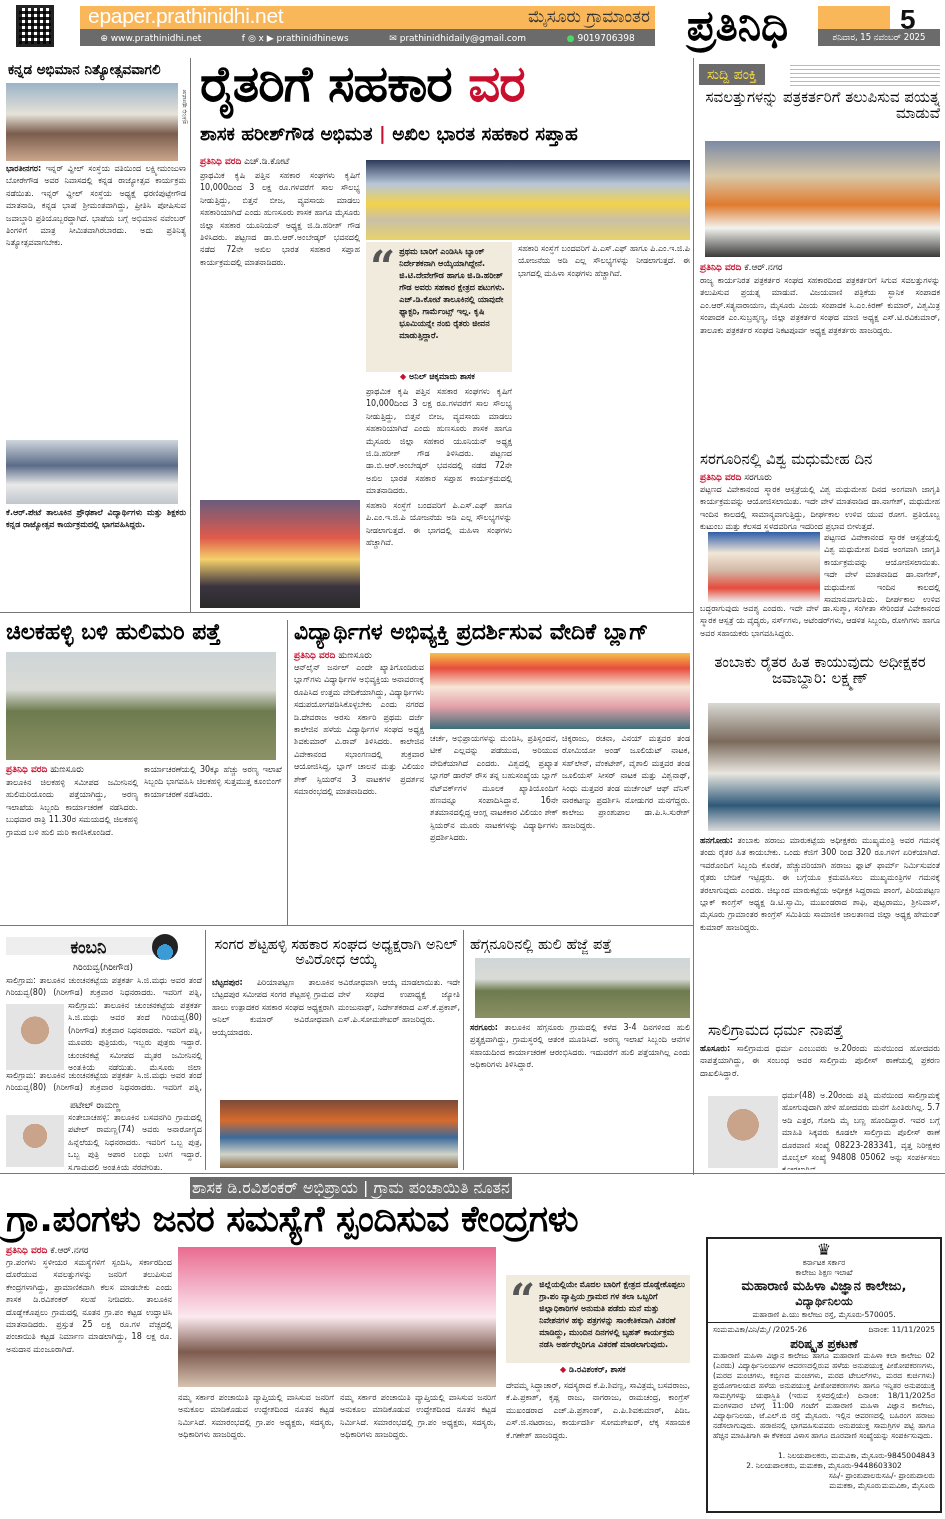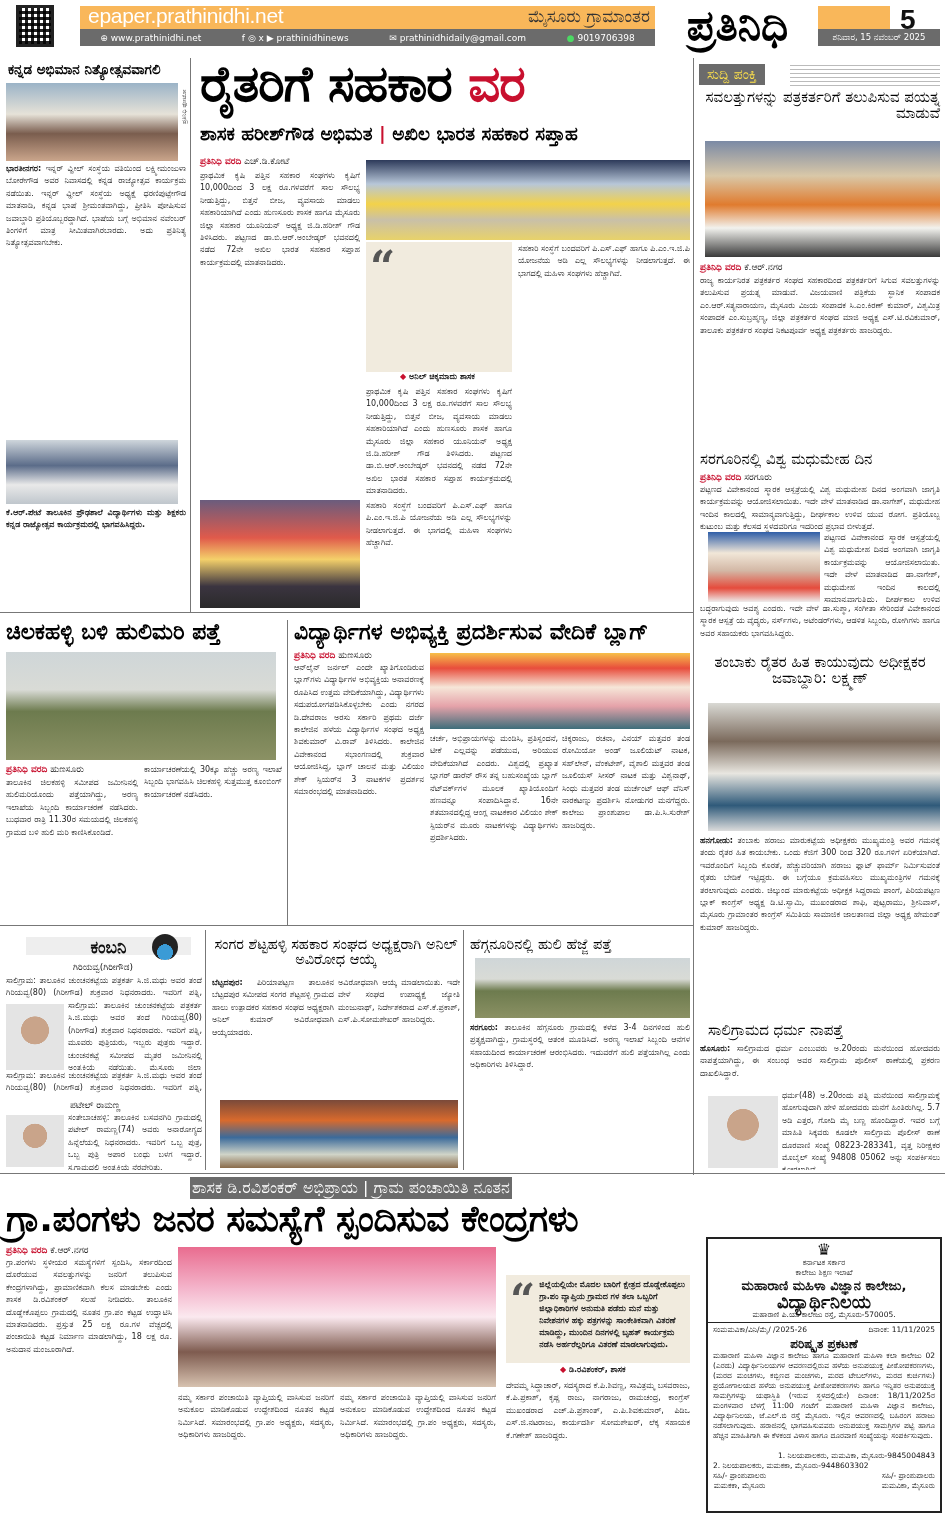--- a/index.html
+++ b/index.html
@@ -80,20 +80,21 @@
 <div class="abs body-text" style="left:6px;top:507px;width:180px;height:100px;overflow:hidden;font-weight:700">ಕೆ.ಆರ್.ಪೇಟೆ ತಾಲೂಕಿನ ಪ್ರೌಢಶಾಲೆ ವಿದ್ಯಾರ್ಥಿಗಳು ಮತ್ತು ಶಿಕ್ಷಕರು ಕನ್ನಡ ರಾಜ್ಯೋತ್ಸವ ಕಾರ್ಯಕ್ರಮದಲ್ಲಿ ಭಾಗವಹಿಸಿದ್ದರು.</div>
 
 <div class="abs headline" style="left:200px;top:58px;width:490px;font-size:50px;white-space:nowrap;letter-spacing:-1px"><span>ರೈತರಿಗೆ ಸಹಕಾರ</span> <span style="color:#c8102e">ವರ</span></div>
 <div class="abs headline" style="left:200px;top:124px;width:490px;font-size:18.5px;white-space:nowrap;font-weight:700"><span>ಶಾಸಕ ಹರೀಶ್‌ಗೌಡ ಅಭಿಮತ</span> <span style="color:#c8102e">|</span> <span>ಅಖಿಲ ಭಾರತ ಸಹಕಾರ ಸಪ್ತಾಹ</span></div>
 <div class="abs" style="left:200px;top:156px;font-size:9px"><span class="kicker">ಪ್ರತಿನಿಧಿ ವರದಿ</span> <span>ಎಚ್.ಡಿ.ಕೋಟೆ</span></div>
 <div class="abs body-text" style="left:200px;top:170px;width:160px;height:305px;overflow:hidden">ಪ್ರಾಥಮಿಕ ಕೃಷಿ ಪತ್ತಿನ ಸಹಕಾರ ಸಂಘಗಳು ಕೃಷಿಗೆ 10,000ದಿಂದ 3 ಲಕ್ಷ ರೂ.ಗಳವರೆಗೆ ಸಾಲ ಸೌಲಭ್ಯ ನೀಡುತ್ತಿದ್ದು, ಬಿತ್ತನೆ ಬೀಜ, ವ್ಯವಸಾಯ ಮಾಡಲು ಸಹಕಾರಿಯಾಗಿದೆ ಎಂದು ಹುಣಸೂರು ಶಾಸಕ ಹಾಗೂ ಮೈಸೂರು ಜಿಲ್ಲಾ ಸಹಕಾರ ಯೂನಿಯನ್ ಅಧ್ಯಕ್ಷ ಜಿ.ಡಿ.ಹರೀಶ್ ಗೌಡ ತಿಳಿಸಿದರು. ಪಟ್ಟಣದ ಡಾ.ಬಿ.ಆರ್.ಅಂಬೇಡ್ಕರ್ ಭವನದಲ್ಲಿ ನಡೆದ 72ನೇ ಅಖಿಲ ಭಾರತ ಸಹಕಾರ ಸಪ್ತಾಹ ಕಾರ್ಯಕ್ರಮದಲ್ಲಿ ಮಾತನಾಡಿದರು.</div>
 <div class="abs photo stage" style="left:366px;top:160px;width:324px;height:80px"></div>
 <div class="abs quote-box" style="left:366px;top:242px;width:146px;height:130px;padding:4px">
   <div style="display:flex;gap:4px">
     <span class="quote-mark">“</span>
+    <span class="quote-text" style="height:118px;overflow:hidden">ಪ್ರಥಮ ಬಾರಿಗೆ ಎಂಡಿಸಿಸಿ ಬ್ಯಾಂಕ್ ನಿರ್ದೇಶಕನಾಗಿ ಆಯ್ಕೆಯಾಗಿದ್ದೇನೆ. ಜಿ.ಟಿ.ದೇವೇಗೌಡ ಹಾಗೂ ಜಿ.ಡಿ.ಹರೀಶ್ ಗೌಡ ಅವರು ಸಹಕಾರ ಕ್ಷೇತ್ರದ ಪಟುಗಳು. ಎಚ್.ಡಿ.ಕೋಟೆ ತಾಲೂಕಿನಲ್ಲಿ ಯಾವುದೇ ಫ್ಯಾಕ್ಟರಿ, ಗಾರ್ಮೆಂಟ್ಸ್ ಇಲ್ಲ. ಕೃಷಿ ಭೂಮಿಯನ್ನೇ ನಂಬಿ ರೈತರು ಜೀವನ ಮಾಡುತ್ತಿದ್ದಾರೆ.</span>
   </div>
 </div>
 <div class="abs" style="left:400px;top:372px;font-size:8px;font-weight:700;color:#c8102e">◆ <span style="color:#222">ಅನಿಲ್ ಚಿಕ್ಕಮಾದು ಶಾಸಕ</span></div>
 <div class="abs body-text" style="left:366px;top:386px;width:146px;height:110px;overflow:hidden">ಪ್ರಾಥಮಿಕ ಕೃಷಿ ಪತ್ತಿನ ಸಹಕಾರ ಸಂಘಗಳು ಕೃಷಿಗೆ 10,000ದಿಂದ 3 ಲಕ್ಷ ರೂ.ಗಳವರೆಗೆ ಸಾಲ ಸೌಲಭ್ಯ ನೀಡುತ್ತಿದ್ದು, ಬಿತ್ತನೆ ಬೀಜ, ವ್ಯವಸಾಯ ಮಾಡಲು ಸಹಕಾರಿಯಾಗಿದೆ ಎಂದು ಹುಣಸೂರು ಶಾಸಕ ಹಾಗೂ ಮೈಸೂರು ಜಿಲ್ಲಾ ಸಹಕಾರ ಯೂನಿಯನ್ ಅಧ್ಯಕ್ಷ ಜಿ.ಡಿ.ಹರೀಶ್ ಗೌಡ ತಿಳಿಸಿದರು. ಪಟ್ಟಣದ ಡಾ.ಬಿ.ಆರ್.ಅಂಬೇಡ್ಕರ್ ಭವನದಲ್ಲಿ ನಡೆದ 72ನೇ ಅಖಿಲ ಭಾರತ ಸಹಕಾರ ಸಪ್ತಾಹ ಕಾರ್ಯಕ್ರಮದಲ್ಲಿ ಮಾತನಾಡಿದರು.</div>
 <div class="abs body-text" style="left:518px;top:243px;width:172px;height:360px;overflow:hidden">ಸಹಕಾರಿ ಸಂಸ್ಥೆಗೆ ಬಂದವರಿಗೆ ಪಿ.ಎಸ್.ಎಫ್ ಹಾಗೂ ಪಿ.ಎಂ.ಇ.ಜಿ.ಪಿ ಯೋಜನೆಯ ಅಡಿ ಎಲ್ಲ ಸೌಲಭ್ಯಗಳನ್ನು ನೀಡಲಾಗುತ್ತದೆ. ಈ ಭಾಗದಲ್ಲಿ ಮಹಿಳಾ ಸಂಘಗಳು ಹೆಚ್ಚಾಗಿವೆ.</div>
 <div class="abs photo fest" style="left:200px;top:500px;width:160px;height:108px;background:linear-gradient(180deg,#6a5c7d 0%,#e05a4b 35%,#f4d06a 55%,#3b3440 80%,#2a2a2a 100%)"></div>
 <div class="abs body-text" style="left:366px;top:500px;width:146px;height:108px;overflow:hidden">ಸಹಕಾರಿ ಸಂಸ್ಥೆಗೆ ಬಂದವರಿಗೆ ಪಿ.ಎಸ್.ಎಫ್ ಹಾಗೂ ಪಿ.ಎಂ.ಇ.ಜಿ.ಪಿ ಯೋಜನೆಯ ಅಡಿ ಎಲ್ಲ ಸೌಲಭ್ಯಗಳನ್ನು ನೀಡಲಾಗುತ್ತದೆ. ಈ ಭಾಗದಲ್ಲಿ ಮಹಿಳಾ ಸಂಘಗಳು ಹೆಚ್ಚಾಗಿವೆ.</div>
 
 <div class="abs suddi-tag" style="left:699px;top:64px">ಸುದ್ದಿ ಪಂಕ್ತಿ</div>
 <div class="abs lines" style="left:790px;top:64px;width:150px;height:22px"></div>
@@ -124,21 +125,21 @@
 <div class="abs body-text" style="left:6px;top:777px;width:132px;height:146px;overflow:hidden">ತಾಲೂಕಿನ ಚಿಲಕಹಳ್ಳಿ ಸಮೀಪದ ಜಮೀನಿನಲ್ಲಿ ಹುಲಿಮರಿಯೊಂದು ಪತ್ತೆಯಾಗಿದ್ದು, ಅರಣ್ಯ ಇಲಾಖೆಯ ಸಿಬ್ಬಂದಿ ಕಾರ್ಯಾಚರಣೆ ನಡೆಸಿದರು. ಬುಧವಾರ ರಾತ್ರಿ 11.30ರ ಸಮಯದಲ್ಲಿ ಚಿಲಕಹಳ್ಳಿ ಗ್ರಾಮದ ಬಳಿ ಹುಲಿ ಮರಿ ಕಾಣಿಸಿಕೊಂಡಿದೆ.</div>
 <div class="abs body-text" style="left:144px;top:764px;width:138px;height:158px;overflow:hidden">ಕಾರ್ಯಾಚರಣೆಯಲ್ಲಿ 30ಕ್ಕೂ ಹೆಚ್ಚು ಅರಣ್ಯ ಇಲಾಖೆ ಸಿಬ್ಬಂದಿ ಭಾಗವಹಿಸಿ ಚಿಲಕಹಳ್ಳಿ ಸುತ್ತಮುತ್ತ ಕೂಂಬಿಂಗ್ ಕಾರ್ಯಾಚರಣೆ ನಡೆಸಿದರು.</div>
 
 <div class="abs headline" style="left:294px;top:620px;width:396px;font-size:22px;white-space:nowrap">ವಿದ್ಯಾರ್ಥಿಗಳ ಅಭಿವ್ಯಕ್ತಿ ಪ್ರದರ್ಶಿಸುವ ವೇದಿಕೆ ಬ್ಲಾಗ್</div>
 <div class="abs" style="left:294px;top:650px;font-size:9px"><span class="kicker">ಪ್ರತಿನಿಧಿ ವರದಿ</span> <span>ಹುಣಸೂರು</span></div>
 <div class="abs body-text" style="left:294px;top:662px;width:130px;height:260px;overflow:hidden">ಆನ್‌ಲೈನ್ ಜರ್ನಲ್ ಎಂದೇ ಖ್ಯಾತಿಗೊಂಡಿರುವ ಬ್ಲಾಗ್‌ಗಳು ವಿದ್ಯಾರ್ಥಿಗಳ ಅಭಿವ್ಯಕ್ತಿಯ ಅನಾವರಣಕ್ಕೆ ರೂಪಿಸಿದ ಉತ್ತಮ ವೇದಿಕೆಯಾಗಿದ್ದು, ವಿದ್ಯಾರ್ಥಿಗಳು ಸದುಪಯೋಗಪಡಿಸಿಕೊಳ್ಳಬೇಕು ಎಂದು ನಗರದ ಡಿ.ದೇವರಾಜ ಅರಸು ಸರ್ಕಾರಿ ಪ್ರಥಮ ದರ್ಜೆ ಕಾಲೇಜಿನ ಹಳೆಯ ವಿದ್ಯಾರ್ಥಿಗಳ ಸಂಘದ ಅಧ್ಯಕ್ಷ ಶಿವಕುಮಾರ್ ವಿ.ರಾವ್ ತಿಳಿಸಿದರು. ಕಾಲೇಜಿನ ವಿವೇಕಾನಂದ ಸಭಾಂಗಣದಲ್ಲಿ ಶುಕ್ರವಾರ ಆಯೋಜಿಸಿದ್ದ, ಬ್ಲಾಗ್ ಚಾಲನೆ ಮತ್ತು ವಿಲಿಯಂ ಶೇಕ್ ಸ್ಪಿಯರ್‌ನ 3 ನಾಟಕಗಳ ಪ್ರದರ್ಶನ ಸಮಾರಂಭದಲ್ಲಿ ಮಾತನಾಡಿದರು.</div>
 <div class="abs photo balloon" style="left:430px;top:653px;width:260px;height:76px"></div>
 <div class="abs body-text" style="left:430px;top:733px;width:128px;height:188px;overflow:hidden">ಚರ್ಚೆ, ಅಭಿಪ್ರಾಯಗಳನ್ನು ಮಂಡಿಸಿ, ಪ್ರತಿಸ್ಪಂದನೆ, ಟೀಕೆ ಎಲ್ಲವನ್ನು ಪಡೆಯುವ, ಅರಿಯುವ ವೇದಿಕೆಯಾಗಿದೆ ಎಂದರು. ವಿಶ್ವದಲ್ಲಿ ಪ್ರಖ್ಯಾತ ಬ್ಲಾಗರ್ ಡಾರೆನ್ ರೌಸ ತನ್ನ ಬಹುಸಂಖ್ಯೆಯ ಬ್ಲಾಗ್ ನೆಟ್‌ವರ್ಕ್‌ಗಳ ಮೂಲಕ ಖ್ಯಾತಿಯೊಂದಿಗೆ ಹಣವನ್ನೂ ಸಂಪಾದಿಸಿದ್ದಾನೆ. 16ನೇ ಶತಮಾನದಲ್ಲಿದ್ದ ಆಂಗ್ಲ ನಾಟಕಕಾರ ವಿಲಿಯಂ ಶೇಕ್ ಸ್ಪಿಯರ್‌ನ ಮೂರು ನಾಟಕಗಳನ್ನು ವಿದ್ಯಾರ್ಥಿಗಳು ಪ್ರದರ್ಶಿಸಿದರು.</div>
 <div class="abs body-text" style="left:562px;top:733px;width:128px;height:188px;overflow:hidden">ಚಿಕ್ಕರಾಜು, ರಚನಾ, ವಿನಯ್ ಮತ್ತವರ ತಂಡ ರೋಮಿಯೋ ಅಂಡ್ ಜೂಲಿಯೆಟ್ ನಾಟಕ, ಸಹ್‌ಲೇನ್, ವೆಂಕಟೇಶ್, ವೈಶಾಲಿ ಮತ್ತವರ ತಂಡ ಜೂಲಿಯಸ್ ಸೀಸರ್ ನಾಟಕ ಮತ್ತು ವಿಶ್ವನಾಥ್, ಸಿಂಧು ಮತ್ತವರ ತಂಡ ಮರ್ಚೆಂಟ್ ಆಫ್ ವೆನಿಸ್ ನಾರಕಟಣ್ನು ಪ್ರದರ್ಶಿಸಿ ನೋಡುಗರ ಮನಗೆದ್ದರು. ಕಾಲೇಜು ಪ್ರಾಂಶುಪಾಲ ಡಾ.ಪಿ.ಸಿ.ಸುರೇಶ್ ಹಾಜರಿದ್ದರು.</div>
 
-<div class="abs kambani-head" style="left:26px;top:937px;width:165px;height:18px"><span>ಕಂಬನಿ</span></div>
+<div class="abs kambani-head" style="left:6px;top:937px;width:165px;height:18px"><span>ಕಂಬನಿ</span></div>
 <div class="abs lamp" style="left:152px;top:934px"></div>
 <div class="abs" style="left:14px;top:962px;width:178px;font-size:9px;text-align:center">ಗಿರಿಯವ್ವ(ಗಿರೀಗೌಡ)</div>
 <div class="abs body-text" style="left:6px;top:975px;width:196px;height:24px;overflow:hidden">ಸಾಲಿಗ್ರಾಮ: ತಾಲೂಕಿನ ಚುಂಚನಕಟ್ಟೆಯ ಪತ್ರಕರ್ತ ಸಿ.ಜಿ.ಮಧು ಅವರ ತಂದೆ ಗಿರಿಯವ್ವ(80) (ಗಿರೀಗೌಡ) ಶುಕ್ರವಾರ ನಿಧನರಾದರು. ಇವರಿಗೆ ಪತ್ನಿ, ಮೂವರು ಪುತ್ರಿಯರು, ಇಬ್ಬರು ಪುತ್ರರು ಇದ್ದಾರೆ. ಚುಂಚನಕಟ್ಟೆ ಸಮೀಪದ ಮೃತರ ಜಮೀನಿನಲ್ಲಿ ಅಂತ್ಯಕ್ರಿಯೆ ನಡೆಯಿತು. ಮೈಸೂರು ಜಿಲ್ಲಾ ಕಾರ್ಯನಿರತ ಪತ್ರಕರ್ತರ ಸಂಘದ ಅಧ್ಯಕ್ಷ ಸಿ.ಜೆ.ದ್ವಾರಕೇಶ್, ಜಿಲ್ಲಾ ಮತ್ತು ತಾಲೂಕು ಪತ್ರಕರ್ತರು ಸಂತಾಪ ಸೂಚಿಸಿದ್ದಾರೆ.</div>
 <div class="abs photo face" style="left:6px;top:1004px;width:58px;height:66px"></div>
 <div class="abs body-text" style="left:68px;top:1000px;width:134px;height:70px;overflow:hidden">ಸಾಲಿಗ್ರಾಮ: ತಾಲೂಕಿನ ಚುಂಚನಕಟ್ಟೆಯ ಪತ್ರಕರ್ತ ಸಿ.ಜಿ.ಮಧು ಅವರ ತಂದೆ ಗಿರಿಯವ್ವ(80) (ಗಿರೀಗೌಡ) ಶುಕ್ರವಾರ ನಿಧನರಾದರು. ಇವರಿಗೆ ಪತ್ನಿ, ಮೂವರು ಪುತ್ರಿಯರು, ಇಬ್ಬರು ಪುತ್ರರು ಇದ್ದಾರೆ. ಚುಂಚನಕಟ್ಟೆ ಸಮೀಪದ ಮೃತರ ಜಮೀನಿನಲ್ಲಿ ಅಂತ್ಯಕ್ರಿಯೆ ನಡೆಯಿತು. ಮೈಸೂರು ಜಿಲ್ಲಾ ಕಾರ್ಯನಿರತ ಪತ್ರಕರ್ತರ ಸಂಘದ ಅಧ್ಯಕ್ಷ ಸಿ.ಜೆ.ದ್ವಾರಕೇಶ್, ಜಿಲ್ಲಾ ಮತ್ತು ತಾಲೂಕು ಪತ್ರಕರ್ತರು ಸಂತಾಪ ಸೂಚಿಸಿದ್ದಾರೆ.</div>
 <div class="abs body-text" style="left:6px;top:1070px;width:196px;height:26px;overflow:hidden">ಸಾಲಿಗ್ರಾಮ: ತಾಲೂಕಿನ ಚುಂಚನಕಟ್ಟೆಯ ಪತ್ರಕರ್ತ ಸಿ.ಜಿ.ಮಧು ಅವರ ತಂದೆ ಗಿರಿಯವ್ವ(80) (ಗಿರೀಗೌಡ) ಶುಕ್ರವಾರ ನಿಧನರಾದರು. ಇವರಿಗೆ ಪತ್ನಿ, ಮೂವರು ಪುತ್ರಿಯರು, ಇಬ್ಬರು ಪುತ್ರರು ಇದ್ದಾರೆ. ಚುಂಚನಕಟ್ಟೆ ಸಮೀಪದ ಮೃತರ ಜಮೀನಿನಲ್ಲಿ ಅಂತ್ಯಕ್ರಿಯೆ ನಡೆಯಿತು. ಮೈಸೂರು ಜಿಲ್ಲಾ ಕಾರ್ಯನಿರತ ಪತ್ರಕರ್ತರ ಸಂಘದ ಅಧ್ಯಕ್ಷ ಸಿ.ಜೆ.ದ್ವಾರಕೇಶ್, ಜಿಲ್ಲಾ ಮತ್ತು ತಾಲೂಕು ಪತ್ರಕರ್ತರು ಸಂತಾಪ ಸೂಚಿಸಿದ್ದಾರೆ.</div>
 <div class="abs" style="left:70px;top:1100px;font-size:9px;font-weight:400">ಪಟೇಲ್ ರಾಮಣ್ಣ</div>
 <div class="abs photo face" style="left:6px;top:1115px;width:58px;height:52px"></div>
 <div class="abs body-text" style="left:68px;top:1112px;width:134px;height:58px;overflow:hidden">ಸಂತೇಬಾಚಹಳ್ಳಿ: ತಾಲೂಕಿನ ಬಸವನಗಿರಿ ಗ್ರಾಮದಲ್ಲಿ ಪಟೇಲ್ ರಾಮಣ್ಣ(74) ಅವರು ಅನಾರೋಗ್ಯದ ಹಿನ್ನೆಲೆಯಲ್ಲಿ ನಿಧನರಾದರು. ಇವರಿಗೆ ಒಬ್ಬ ಪುತ್ರ, ಒಬ್ಬ ಪುತ್ರಿ ಅಪಾರ ಬಂಧು ಬಳಗ ಇದ್ದಾರೆ. ಸ್ವಗ್ರಾಮದಲ್ಲಿ ಅಂತ್ಯಕ್ರಿಯೆ ನೆರವೇರಿತು.</div>
 
@@ -165,31 +166,31 @@
 <div class="abs" style="left:560px;top:1365px;font-size:8px;font-weight:700;color:#c8102e">◆ <span style="color:#222">ಡಿ.ರವಿಶಂಕರ್, ಶಾಸಕ</span></div>
 <div class="abs body-text" style="left:178px;top:1392px;width:156px;height:124px;overflow:hidden">ನಮ್ಮ ಸರ್ಕಾರ ಪಂಚಾಯಿತಿ ವ್ಯಾಪ್ತಿಯಲ್ಲಿ ವಾಸಿಸುವ ಜನರಿಗೆ ಅನುಕೂಲ ಮಾಡಿಕೊಡುವ ಉದ್ದೇಶದಿಂದ ನೂತನ ಕಟ್ಟಡ ನಿರ್ಮಿಸಿದೆ. ಸಮಾರಂಭದಲ್ಲಿ ಗ್ರಾ.ಪಂ ಅಧ್ಯಕ್ಷರು, ಸದಸ್ಯರು, ಅಧಿಕಾರಿಗಳು ಹಾಜರಿದ್ದರು.</div>
 <div class="abs body-text" style="left:340px;top:1392px;width:156px;height:124px;overflow:hidden">ನಮ್ಮ ಸರ್ಕಾರ ಪಂಚಾಯಿತಿ ವ್ಯಾಪ್ತಿಯಲ್ಲಿ ವಾಸಿಸುವ ಜನರಿಗೆ ಅನುಕೂಲ ಮಾಡಿಕೊಡುವ ಉದ್ದೇಶದಿಂದ ನೂತನ ಕಟ್ಟಡ ನಿರ್ಮಿಸಿದೆ. ಸಮಾರಂಭದಲ್ಲಿ ಗ್ರಾ.ಪಂ ಅಧ್ಯಕ್ಷರು, ಸದಸ್ಯರು, ಅಧಿಕಾರಿಗಳು ಹಾಜರಿದ್ದರು.</div>
 <div class="abs body-text" style="left:506px;top:1380px;width:184px;height:136px;overflow:hidden">ದೇವಮ್ಮ ಸಿದ್ದಾಚಾರ್, ಸದಸ್ಯರಾದ ಕೆ.ಪಿ.ಶಿವಣ್ಣ, ಸಾವಿತ್ರಮ್ಮ ಬಸವರಾಜು, ಕೆ.ಪಿ.ಪ್ರಕಾಶ್, ಕೃಷ್ಣ ರಾಜು, ನಾಗರಾಜು, ರಾಮಚಂದ್ರ, ಕಾಂಗ್ರೆಸ್ ಮುಖಂಡರಾದ ಎಚ್.ಪಿ.ಪ್ರಶಾಂತ್, ಎ.ಪಿ.ಶಿವಕುಮಾರ್, ಪಿಡಿಒ ಎಸ್.ಜಿ.ನಟರಾಜು, ಕಾರ್ಯದರ್ಶಿ ಸೋಮಶೇಖರ್, ಲೆಕ್ಕ ಸಹಾಯಕ ಕೆ.ಗಣೇಶ್ ಹಾಜರಿದ್ದರು.</div>
 
 <div class="abs ad-box" style="left:706px;top:1237px;width:236px;height:276px;padding:3px 5px;font-size:7.5px;line-height:10px;text-align:center">
   <div style="font-size:16px;line-height:16px">♛</div>
   <div>ಕರ್ನಾಟಕ ಸರ್ಕಾರ</div>
   <div>ಕಾಲೇಜು ಶಿಕ್ಷಣ ಇಲಾಖೆ</div>
   <div style="font-size:13px;line-height:16px;font-weight:900">ಮಹಾರಾಣಿ ಮಹಿಳಾ ವಿಜ್ಞಾನ ಕಾಲೇಜು,</div>
-  <div style="font-size:18px;line-height:16px;font-weight:900">ವಿದ್ಯಾರ್ಥಿನಿಲಯ</div>
+  <div style="font-size:11px;line-height:16px;font-weight:900">ವಿದ್ಯಾರ್ಥಿನಿಲಯ</div>
   <div>ಮಹಾರಾಣಿ ಪಿ.ಯು ಕಾಲೇಜು ರಸ್ತೆ, ಮೈಸೂರು-570005.</div>
   <div style="border-top:1px solid #222;margin:2px -5px 0;padding:2px 5px;display:flex;justify-content:space-between">
     <span>ಸಂಮಮವಿಕಾ/ವಿನಿ/ಮೈ/ /2025-26</span>
     <span>ದಿನಾಂಕ: 11/11/2025</span>
   </div>
   <div style="font-size:12px;font-weight:900;line-height:14px">ಪರಿಷ್ಕೃತ ಪ್ರಕಟಣೆ</div>
   <div style="text-align:justify;height:100px;overflow:hidden">ಮಹಾರಾಣಿ ಮಹಿಳಾ ವಿಜ್ಞಾನ ಕಾಲೇಜು ಹಾಗೂ ಮಹಾರಾಣಿ ಮಹಿಳಾ ಕಲಾ ಕಾಲೇಜು 02 (ಎರಡು) ವಿದ್ಯಾರ್ಥಿನಿಲಯಗಳ ಆವರಣದಲ್ಲಿರುವ ಹಳೆಯ ಅನುಪಯುಕ್ತ ಪೀಠೋಪಕರಣಗಳು, (ಮರದ ಮಂಚಗಳು, ಕಬ್ಬಿಣದ ಮಂಚಗಳು, ಮರದ ಟೇಬಲ್‌ಗಳು, ಮರದ ಕುರ್ಚಿಗಳು) ಪ್ರಯೋಗಾಲಯದ ಹಳೆಯ ಅನುಪಯುಕ್ತ ಪೀಠೋಪಕರಣಗಳು ಹಾಗೂ ಇನ್ನಿತರ ಅನುಪಯುಕ್ತ ಸಾಮಗ್ರಿಗಳನ್ನು ಯಥಾಸ್ಥಿತಿ (ಇರುವ ಸ್ಥಳದಲ್ಲಿಯೇ) ದಿನಾಂಕ: 18/11/2025ರ ಮಂಗಳವಾರ ಬೆಳಗ್ಗೆ 11:00 ಗಂಟೆಗೆ ಮಹಾರಾಣಿ ಮಹಿಳಾ ವಿಜ್ಞಾನ ಕಾಲೇಜು, ವಿದ್ಯಾರ್ಥಿನಿಲಯ, ಜೆ.ಎಲ್.ಬಿ ರಸ್ತೆ ಮೈಸೂರು. ಇಲ್ಲಿನ ಆವರಣದಲ್ಲಿ ಬಹಿರಂಗ ಹರಾಜು ನಡೆಸಲಾಗುವುದು. ಹರಾಜಿನಲ್ಲಿ ಭಾಗವಹಿಸುವವರು ಅನುಪಯುಕ್ತ ಸಾಮಗ್ರಿಗಳ ಪಟ್ಟಿ ಹಾಗೂ ಹೆಚ್ಚಿನ ಮಾಹಿತಿಗಾಗಿ ಈ ಕೆಳಕಂಡ ವಿಳಾಸ ಹಾಗೂ ದೂರವಾಣಿ ಸಂಖ್ಯೆಯನ್ನು ಸಂಪರ್ಕಿಸುವುದು.</div>
   <div style="text-align:right">1. ನಿಲಯಪಾಲಕರು, ಮಮವಿಕಾ, ಮೈಸೂರು-9845004843</div>
-  <div style="text-align:left">2. ನಿಲಯಪಾಲಕರು, ಮಮಕಕಾ, ಮೈಸೂರು-9448603302</div>
-  <div style="display:flex;justify-content:space-between">
+  <div style="text-align:center">2. ನಿಲಯಪಾಲಕರು, ಮಮಕಕಾ, ಮೈಸೂರು-9448603302</div>
+  <div style="display:flex;justify-content:flex-end">
     <div>
         <div>ಸಹಿ/- ಪ್ರಾಂಶುಪಾಲರು</div>
         <div>ಮಮಕಕಾ, ಮೈಸೂರು</div>
       </div>
     <div>
         <div>ಸಹಿ/- ಪ್ರಾಂಶುಪಾಲರು</div>
         <div>ಮಮವಿಕಾ, ಮೈಸೂರು</div>
       </div>
   </div>
 </div>

